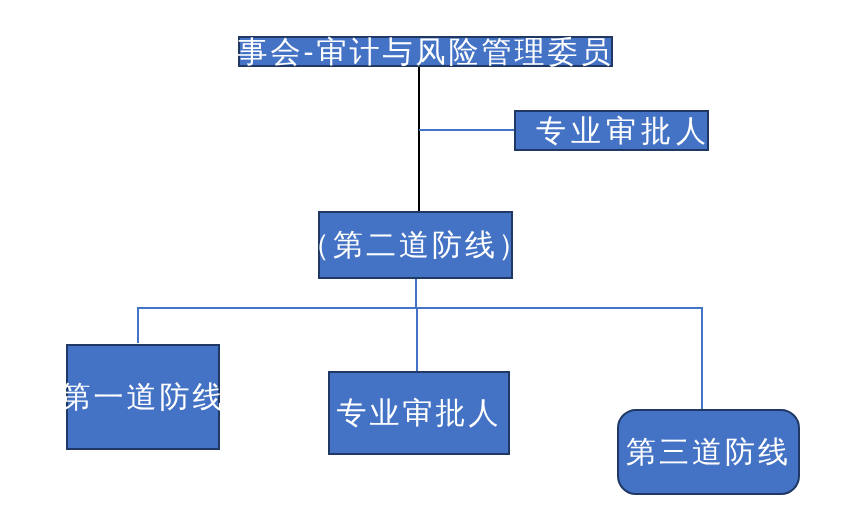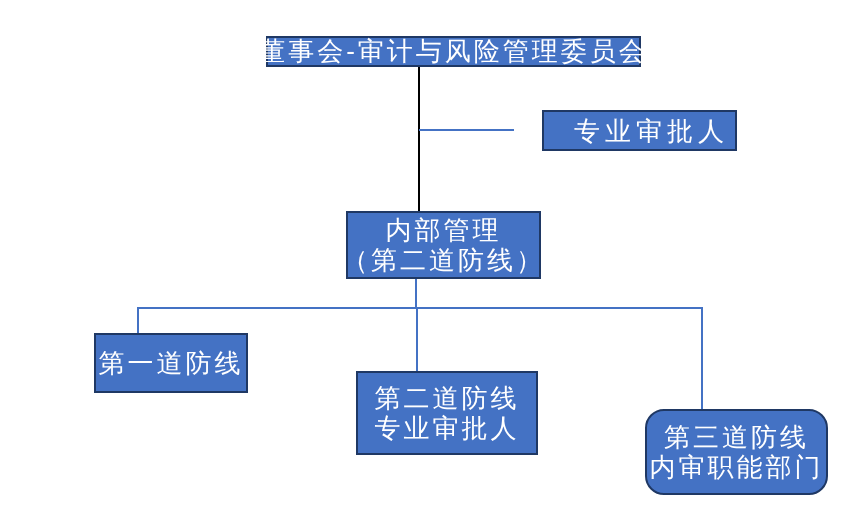--- a/index.html
+++ b/index.html
@@ -19,31 +19,30 @@
     position: absolute;
     background: #4472C4;
     border: 2px solid #1F3864;
     box-sizing: border-box;
     color: #ffffff;
     display: flex;
     flex-direction: column;
     align-items: center;
     justify-content: center;
     text-align: left;
-    font-size: 26px;
+    font-size: 30px;
     letter-spacing: 3px;
     line-height: 30px;
-    margin-left: 28px;
   }
   .node span { display: block; white-space: nowrap; }
 
   #node-board    { left: 238px; top: 36px;  width: 375px; height: 31px; line-height: 27px; }
   #node-approver { left: 514px; top: 110px; width: 195px; height: 41px; letter-spacing: 5px; padding-left: 24px; }
   #node-internal { left: 318px; top: 211px; width: 195px; height: 68px; }
-  #node-defense1 { left: 66px;  top: 333px; width: 154px; height: 60px; }
+  #node-defense1 { left: 66px;  top: 344px; width: 154px; height: 106px; }
   #node-defense2 { left: 328px; top: 371px; width: 182px; height: 84px; }
   #node-defense3 { left: 617px; top: 409px; width: 183px; height: 86px; border-radius: 19px; }
 
   .connector { position: absolute; }
   .conn-blue  { background: #4472C4; }
   .conn-black { background: #000000; }
 
   
   #conn-board-internal  { left: 418px; top: 67px;  width: 2px;   height: 144px; }
   
@@ -72,31 +71,28 @@
 
   <div class="node" id="node-board">
     <span>董事会-审计与风险管理委员会</span>
   </div>
 
   <div class="node" id="node-approver">
     <span>专业审批人</span>
   </div>
 
   <div class="node" id="node-internal">
-    <span>内部管理</span>
     <span>（第二道防线）</span>
   </div>
 
   <div class="node" id="node-defense1">
     <span>第一道防线</span>
   </div>
 
   <div class="node" id="node-defense2">
-    <span>第二道防线</span>
     <span>专业审批人</span>
   </div>
 
   <div class="node" id="node-defense3">
     <span>第三道防线</span>
-    <span>内审职能部门</span>
   </div>
 
 </div>
 
 </body></html>

